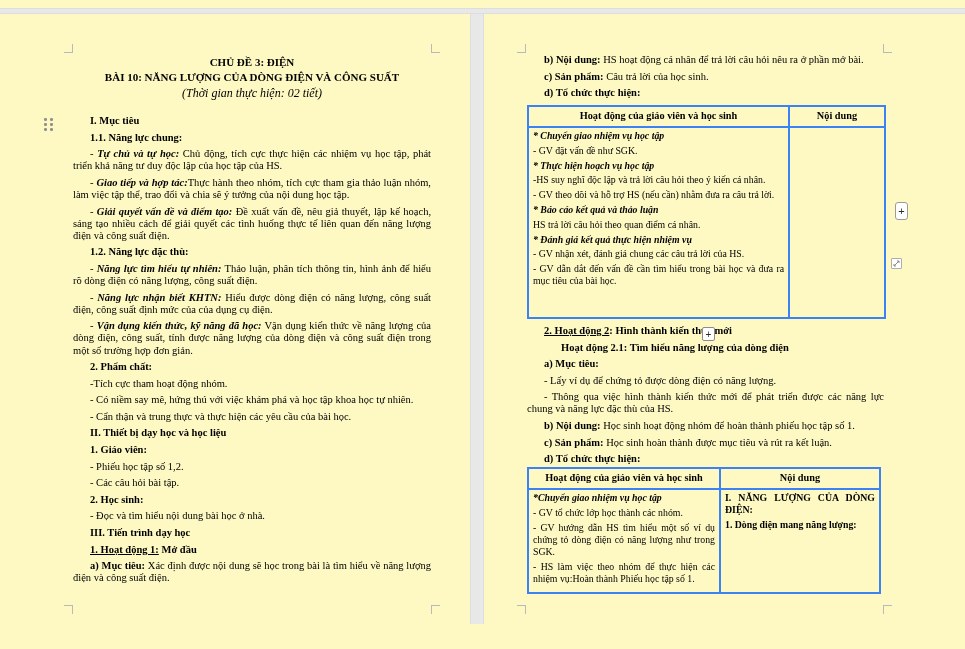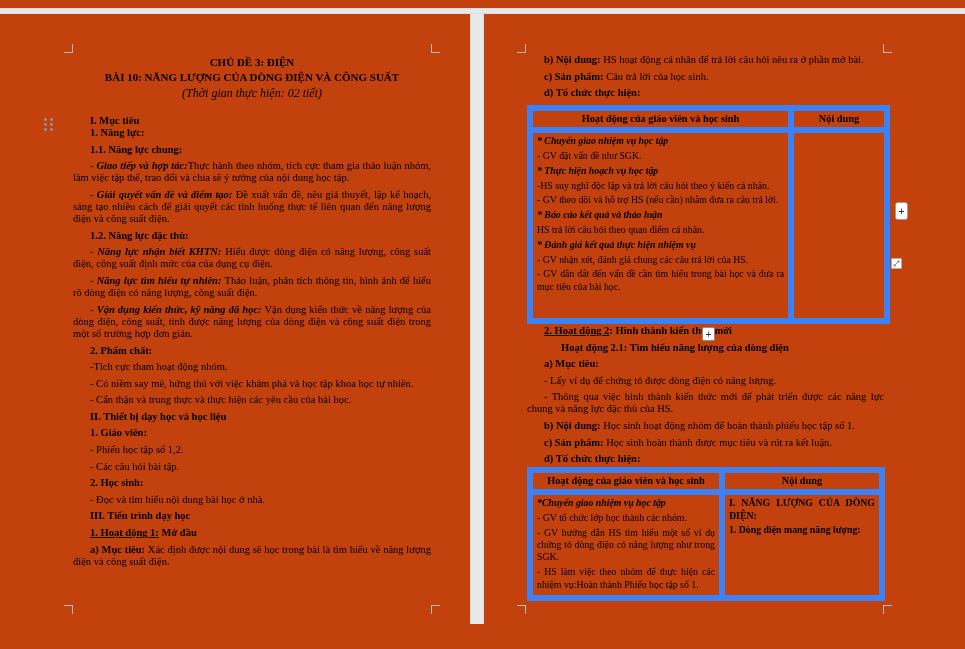--- a/index.html
+++ b/index.html
@@ -1,16 +1,16 @@
 <!DOCTYPE html>
 <html><head>
 <meta charset="utf-8">
 <style>
   html,body{margin:0;padding:0;background:#ffffff;}
-  #screen{position:relative;width:965px;height:649px;background:#c2410c;overflow:hidden;
+  #screen{position:relative;width:965px;height:649px;background:#fef9c3;overflow:hidden;
           font-family:"Liberation Serif","DejaVu Serif",serif;color:#000;}
   
   .top-gap{position:absolute;left:0;top:8px;width:965px;height:6px;background:#e8e8e8;
            border-top:1px solid #dedede;border-bottom:1px solid #dedede;box-sizing:border-box;}
   .page-gap{position:absolute;left:470px;top:14px;width:14px;height:610px;background:#e8e8e8;
             border-left:1px solid #dedede;border-right:1px solid #dedede;box-sizing:border-box;}
   
   .cm{position:absolute;width:9px;height:9px;box-sizing:border-box;}
   .cm.rb{border-right:1px solid #b9b9b9;border-bottom:1px solid #b9b9b9;}
   .cm.lb{border-left:1px solid #b9b9b9;border-bottom:1px solid #b9b9b9;}
@@ -23,21 +23,21 @@
   .para.noj{text-align:left;}
   .para.ind2{text-indent:34px;}
   .b{font-weight:bold;}
   .i{font-style:italic;}
   .u{text-decoration:underline;}
   .title-line{text-align:center;font-weight:bold;font-size:11px;line-height:16px;text-indent:0;}
   .title-line.first{line-height:14px;}
   .subtitle{text-align:center;font-style:italic;font-size:12px;line-height:16px;margin-bottom:14px;text-indent:0;}
   
   table.doc{position:absolute;border-collapse:collapse;table-layout:fixed;font-size:9.8px;line-height:12.3px;}
-  table.doc th,table.doc td{border:6px solid #3b82f6;vertical-align:top;padding:2px 4px;box-sizing:border-box;margin-top:16px;}
+  table.doc th,table.doc td{border:2px solid #3b82f6;vertical-align:top;padding:2px 4px;box-sizing:border-box;margin-top:16px;}
   table.doc th{font-weight:bold;text-align:center;font-size:10.3px;height:21px;vertical-align:middle;padding:2px;}
   table.doc td .para{text-indent:0;margin:0 0 2.5px 0;}
   table.doc td .para.sp{margin-top:0;}
   #table1{left:527px;top:105px;width:357px;}
   #table2{left:527px;top:467px;width:352px;}
   #table1 td{height:191px;}
   #table2 td{height:104px;}
   
   .drag-handle{position:absolute;left:44px;top:118px;display:grid;grid-template-columns:3px 3px;
                grid-auto-rows:3px;column-gap:3px;row-gap:2px;cursor:grab;}
@@ -69,27 +69,27 @@
   <div class="cm lb" style="left:883px;top:44px;"></div>
   <div class="cm rt" style="left:517px;top:605px;"></div>
   <div class="cm lt" style="left:883px;top:605px;"></div>
 
   <div class="flow" style="left:73px;top:55px;width:358px;">
     <div class="title-line first">CHỦ ĐỀ 3: ĐIỆN</div>
     <div class="title-line">BÀI 10: NĂNG LƯỢNG CỦA DÒNG ĐIỆN VÀ CÔNG SUẤT</div>
     <div class="subtitle">(Thời gian thực hiện: 02 tiết)</div>
     <div>
         <div class="para noj"><span class="b ">I. Mục tiêu</span></div>
-        <div class="para noj"><span class="b ">1. Năng lực:</span></div>
         <div class="para noj sp"><span class="b ">1.1. Năng lực chung:</span></div>
+        <div class="para sp"><span class="">- </span><span class="b i ">Tự chủ và tự học:</span><span class=""> Chủ động, tích cực thực hiện các nhiệm vụ học tập, phát triển khả năng tư duy độc lập của học tập của HS.</span></div>
         <div class="para sp"><span class="">- </span><span class="b i ">Giao tiếp và hợp tác:</span><span class="">Thực hành theo nhóm, tích cực tham gia thảo luận nhóm, làm việc tập thể, trao đổi và chia sẽ ý tưởng của nội dung học tập.</span></div>
         <div class="para sp"><span class="">- </span><span class="b i ">Giải quyết vấn đề và điểm tạo:</span><span class=""> Đề xuất vấn đề, nêu giả thuyết, lập kế hoạch, sáng tạo nhiều cách để giải quyết các tình huống thực tế liên quan đến năng lượng điện và công suất điện.</span></div>
         <div class="para noj sp"><span class="b ">1.2. Năng lực đặc thù:</span></div>
+        <div class="para sp"><span class="">- </span><span class="b i ">Năng lực tìm hiểu tự nhiên:</span><span class=""> Thảo luận, phân tích thông tin, hình ảnh để hiểu rõ dòng điện có năng lượng, công suất điện.</span></div>
         <div class="para sp"><span class="">- </span><span class="b i ">Năng lực nhận biết KHTN:</span><span class=""> Hiểu được dòng điện có năng lượng, công suất điện, công suất định mức của của dụng cụ điện.</span></div>
-        <div class="para sp"><span class="">- </span><span class="b i ">Năng lực tìm hiểu tự nhiên:</span><span class=""> Thảo luận, phân tích thông tin, hình ảnh để hiểu rõ dòng điện có năng lượng, công suất điện.</span></div>
         <div class="para sp"><span class="">- </span><span class="b i ">Vận dụng kiến thức, kỹ năng đã học:</span><span class=""> Vận dụng kiến thức về năng lượng của dòng điện, công suất, tính được năng lượng của dòng điện và công suất điện trong một số trường hợp đơn giản.</span></div>
         <div class="para noj sp"><span class="b ">2. Phẩm chất:</span></div>
         <div class="para noj sp"><span class="">-Tích cực tham hoạt động nhóm.</span></div>
         <div class="para noj sp"><span class="">- Có niềm say mê, hứng thú với việc khám phá và học tập khoa học tự nhiên.</span></div>
         <div class="para noj sp"><span class="">- Cẩn thận và trung thực và thực hiện các yêu cầu của bài học.</span></div>
         <div class="para noj sp"><span class="b ">II. Thiết bị dạy học và học liệu</span></div>
         <div class="para noj sp"><span class="b ">1. Giáo viên:</span></div>
         <div class="para noj sp"><span class="">- Phiếu học tập số 1,2.</span></div>
         <div class="para noj sp"><span class="">- Các câu hỏi bài tập.</span></div>
         <div class="para noj sp"><span class="b ">2. Học sinh:</span></div>

